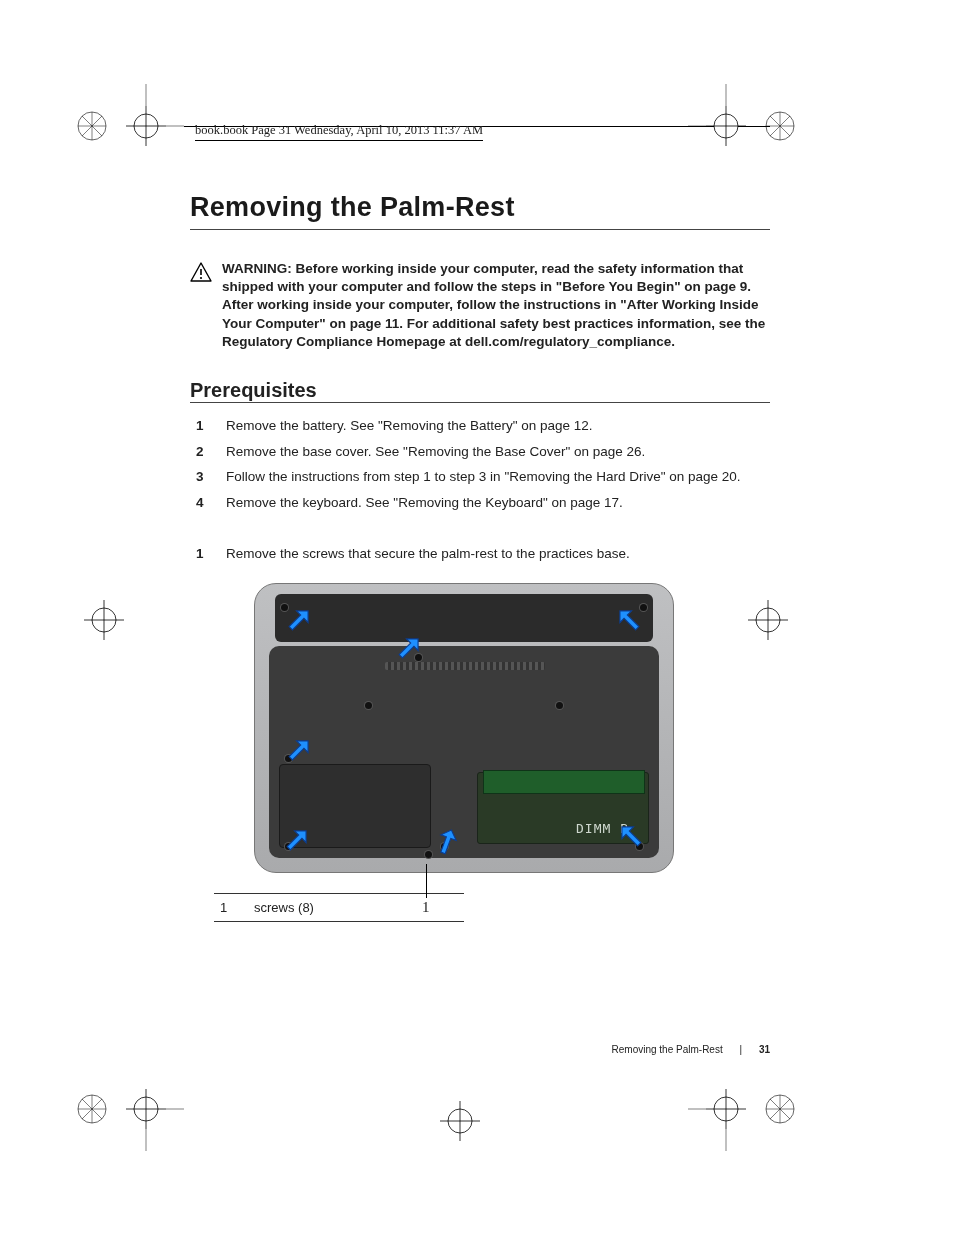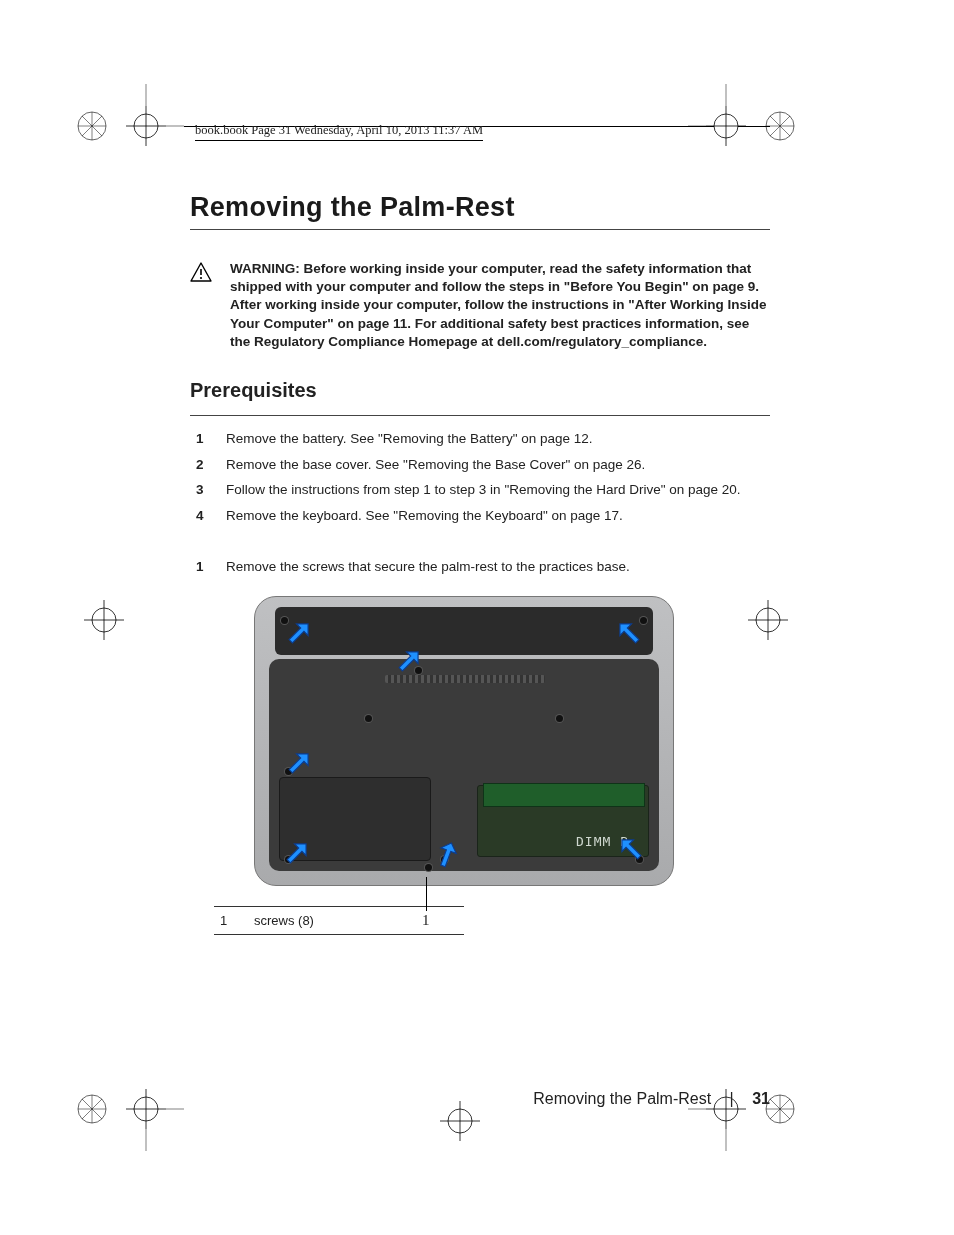--- a/index.html
+++ b/index.html
@@ -42,39 +42,39 @@
     font-size: 27px;
     font-weight: 700;
     letter-spacing: 0.3px;
     color: #1a1a1a;
     border-bottom: 0.5px solid #444;
     padding-bottom: 6px;
     margin: 0 0 30px 0;
   }
   .warning-block {
     display: flex;
-    gap: 18px;
+    gap: 10px;
     margin-bottom: 28px;
   }
   .warning-icon {
     flex: 0 0 22px;
     padding-top: 2px;
   }
   .warning-text {
     font-size: 13.5px;
     line-height: 1.35;
     font-weight: 700;
     color: #222;
   }
   h2.section {
     font-size: 20px;
     font-weight: 700;
     margin: 0 0 12px 0;
     border-bottom: 0.5px solid #444;
-    padding-bottom: 13px;
+    padding-bottom: 0;
   }
   ol.steps {
     margin: 0 0 30px 0;
     padding: 0 0 0 28px;
     font-size: 13.5px;
     line-height: 1.6;
     list-style: none;
     counter-reset: step;
   }
   ol.steps li {
@@ -183,22 +183,22 @@
     padding: 6px 0;
   }
   .legend-num {
     width: 34px;
     padding-left: 6px;
   }
   .footer {
     position:absolute;
     left:190px;
     width:580px;
-    top:1090px;
-    font-size:16px;
+    top:1044px;
+    font-size:10px;
     text-align:right;
     color:#222;
   }
   .footer .sep { margin: 0 14px; color:#222; }
   .footer .pnum { font-weight:700; }
   .thin-rule {
     position:absolute;
     background:#000;
   }
 </style>

